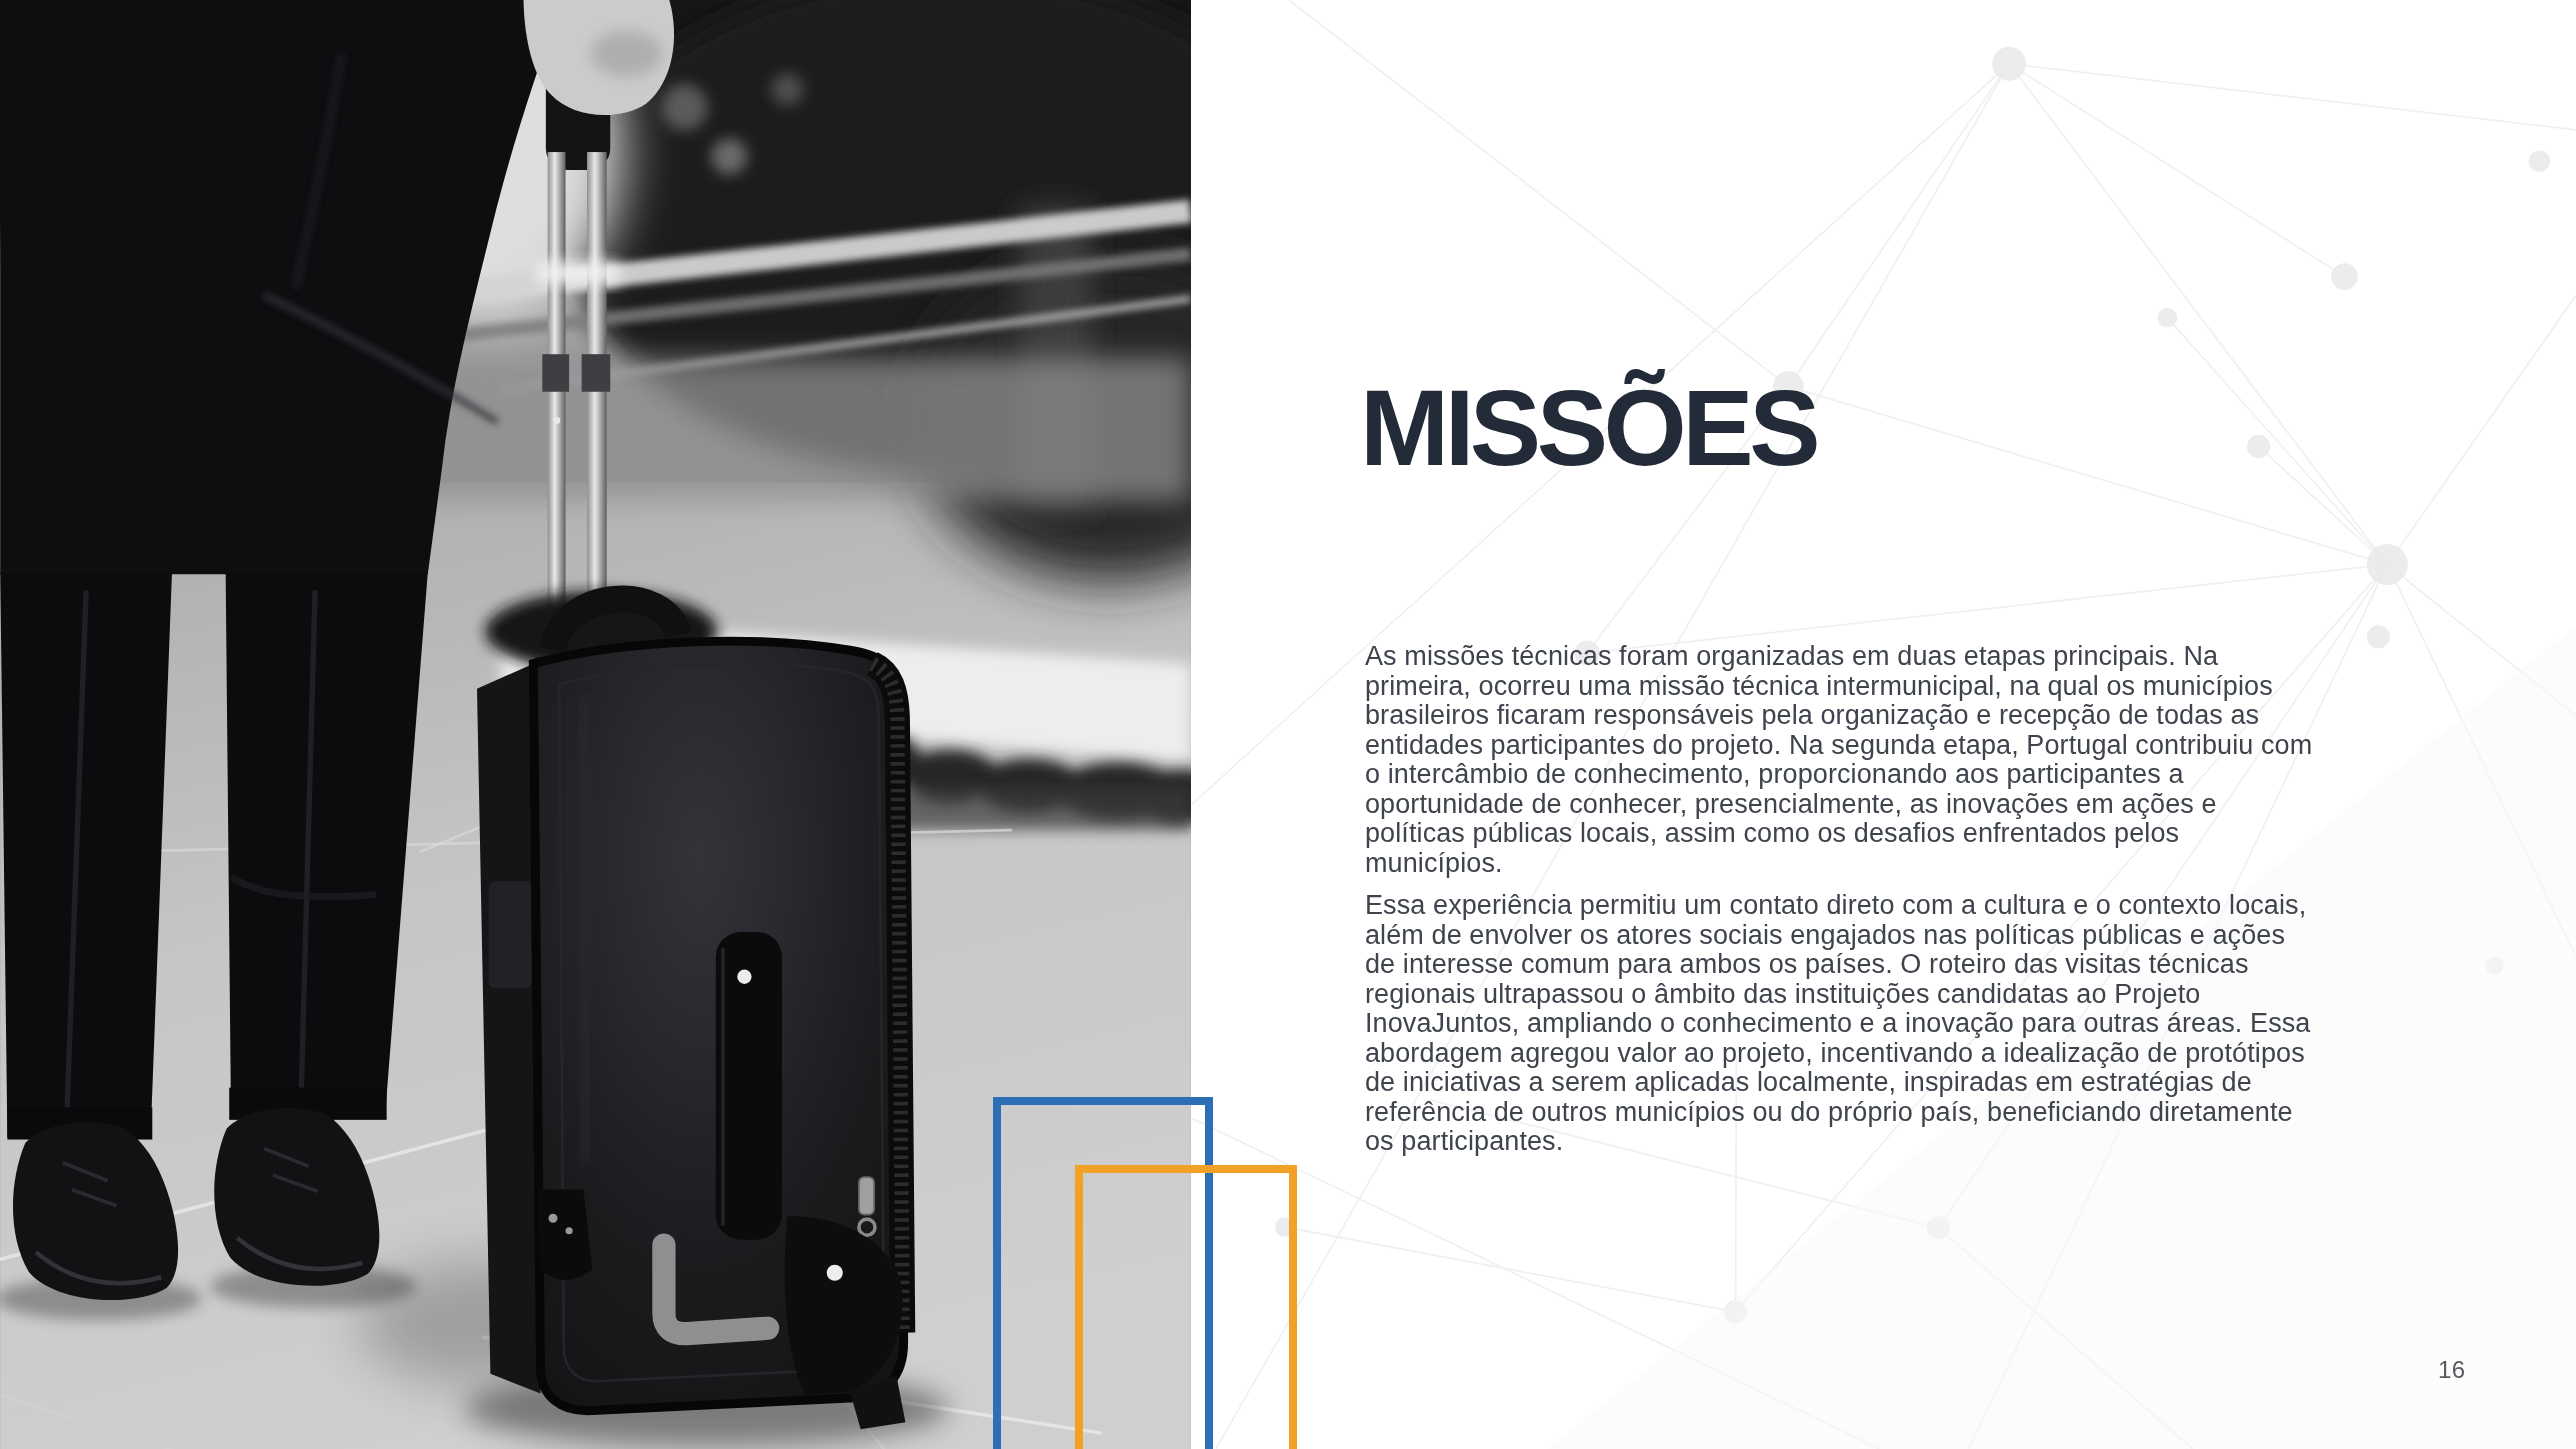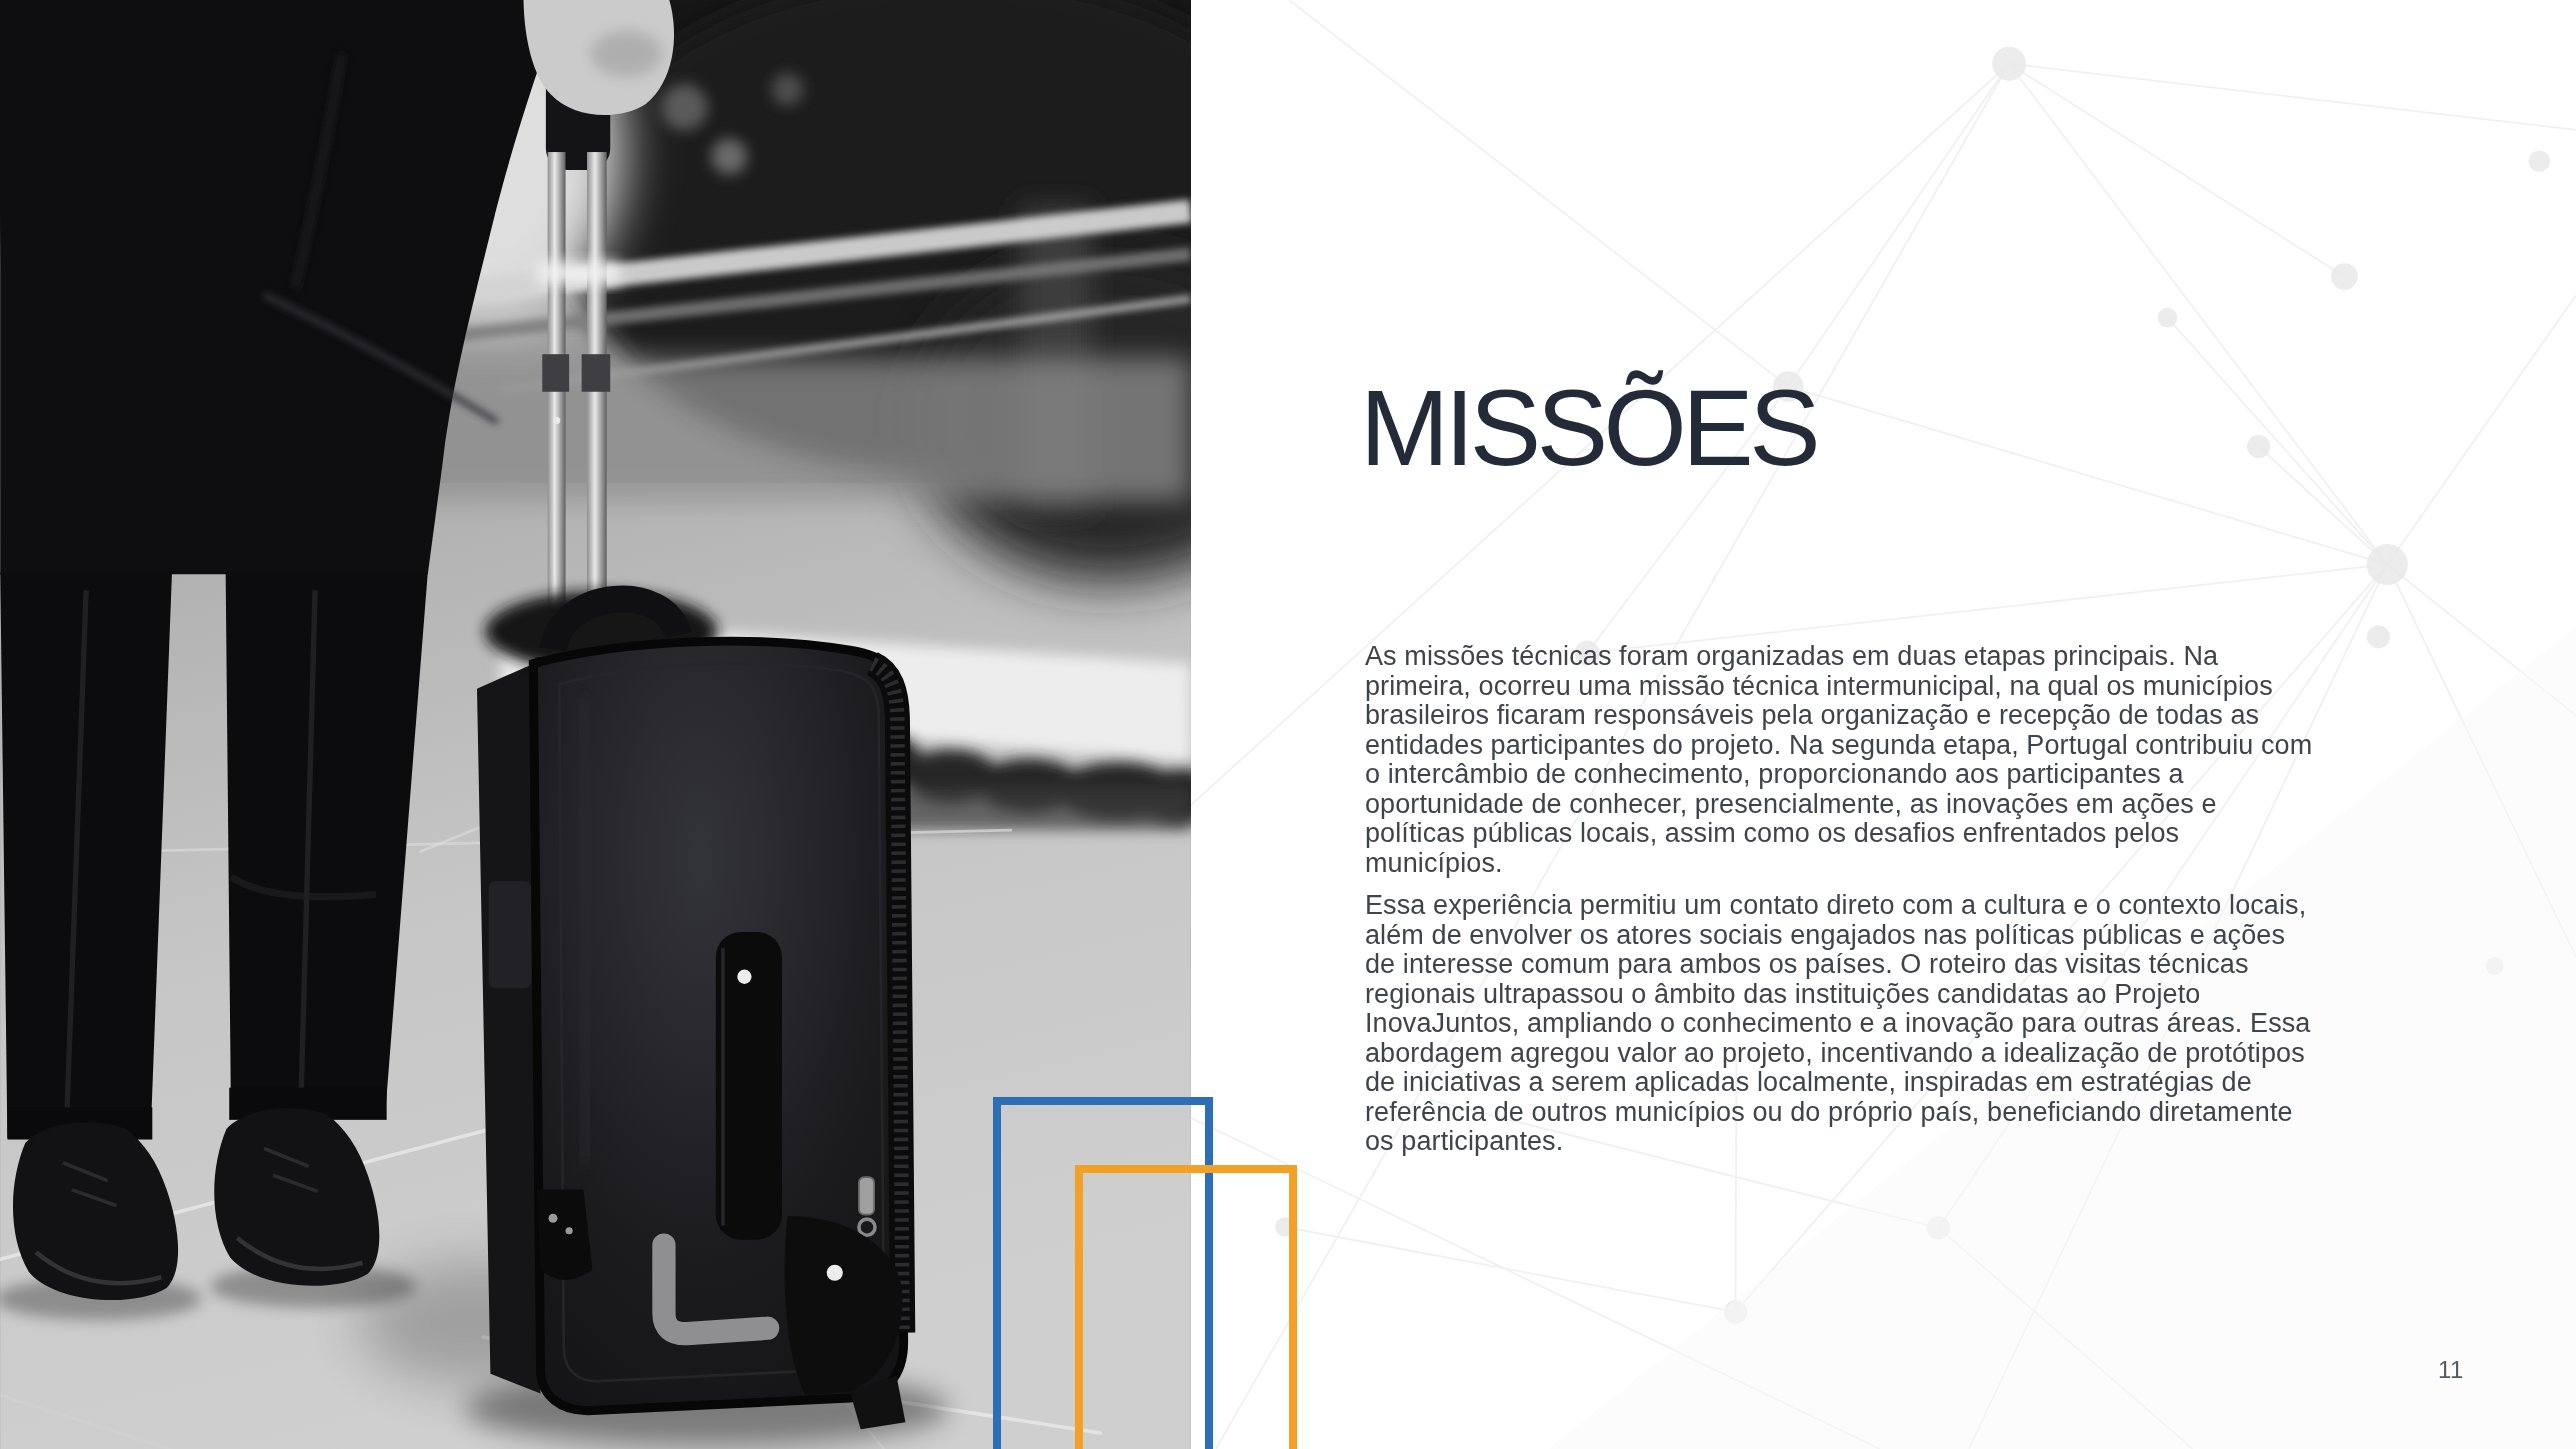--- a/index.html
+++ b/index.html
@@ -12,21 +12,21 @@
     position:absolute;left:0;top:0;width:1191px;height:1449px;overflow:hidden;
     background:#b9b9b9;
   }
   .photo-panel svg{display:block;}
   .content-panel{
     position:absolute;left:1191px;top:0;width:1385px;height:1449px;background:#ffffff;
   }
   .network{position:absolute;left:0;top:0;width:1385px;height:1449px;}
   .title-block{
     position:absolute;left:1360px;top:372px;
-    font-size:107px;line-height:113px;font-weight:400;letter-spacing:-4.5px;
+    font-size:107px;line-height:113px;font-weight:700;letter-spacing:-4.5px;
     font-family:"Liberation Sans", sans-serif;
   }
   .title-line1{color:#242B38;display:block;}
   .title-line2{color:#A2C63C;display:block;}
   .body-text{
     position:absolute;left:1365px;top:642px;width:950px;
     font-size:27px;line-height:29.5px;color:#3E434C;letter-spacing:0.1px;
   }
   .body-text p{margin:0 0 13.4px 0;padding:0;}
   .page-number{
@@ -239,14 +239,14 @@
 
 <div class="title-block">
   <span class="title-line1">MISSÕES</span>
 </div>
 
 <div class="body-text">
   <p>As missões técnicas foram organizadas em duas etapas principais. Na primeira, ocorreu uma missão técnica intermunicipal, na qual os municípios brasileiros ficaram responsáveis pela organização e recepção de todas as entidades participantes do projeto. Na segunda etapa, Portugal contribuiu com o intercâmbio de conhecimento, proporcionando aos participantes a oportunidade de conhecer, presencialmente, as inovações em ações e políticas públicas locais, assim como os desafios enfrentados pelos municípios.</p>
   <p>Essa experiência permitiu um contato direto com a cultura e o contexto locais, além de envolver os atores sociais engajados nas políticas públicas e ações de interesse comum para ambos os países. O roteiro das visitas técnicas regionais ultrapassou o âmbito das instituições candidatas ao Projeto InovaJuntos, ampliando o conhecimento e a inovação para outras áreas. Essa abordagem agregou valor ao projeto, incentivando a idealização de protótipos de iniciativas a serem aplicadas localmente, inspiradas em estratégias de referência de outros municípios ou do próprio país, beneficiando diretamente os participantes.</p>
 </div>
 
-<div class="page-number">11</div>
+<div class="page-number">16</div>
 
 
 </body></html>

